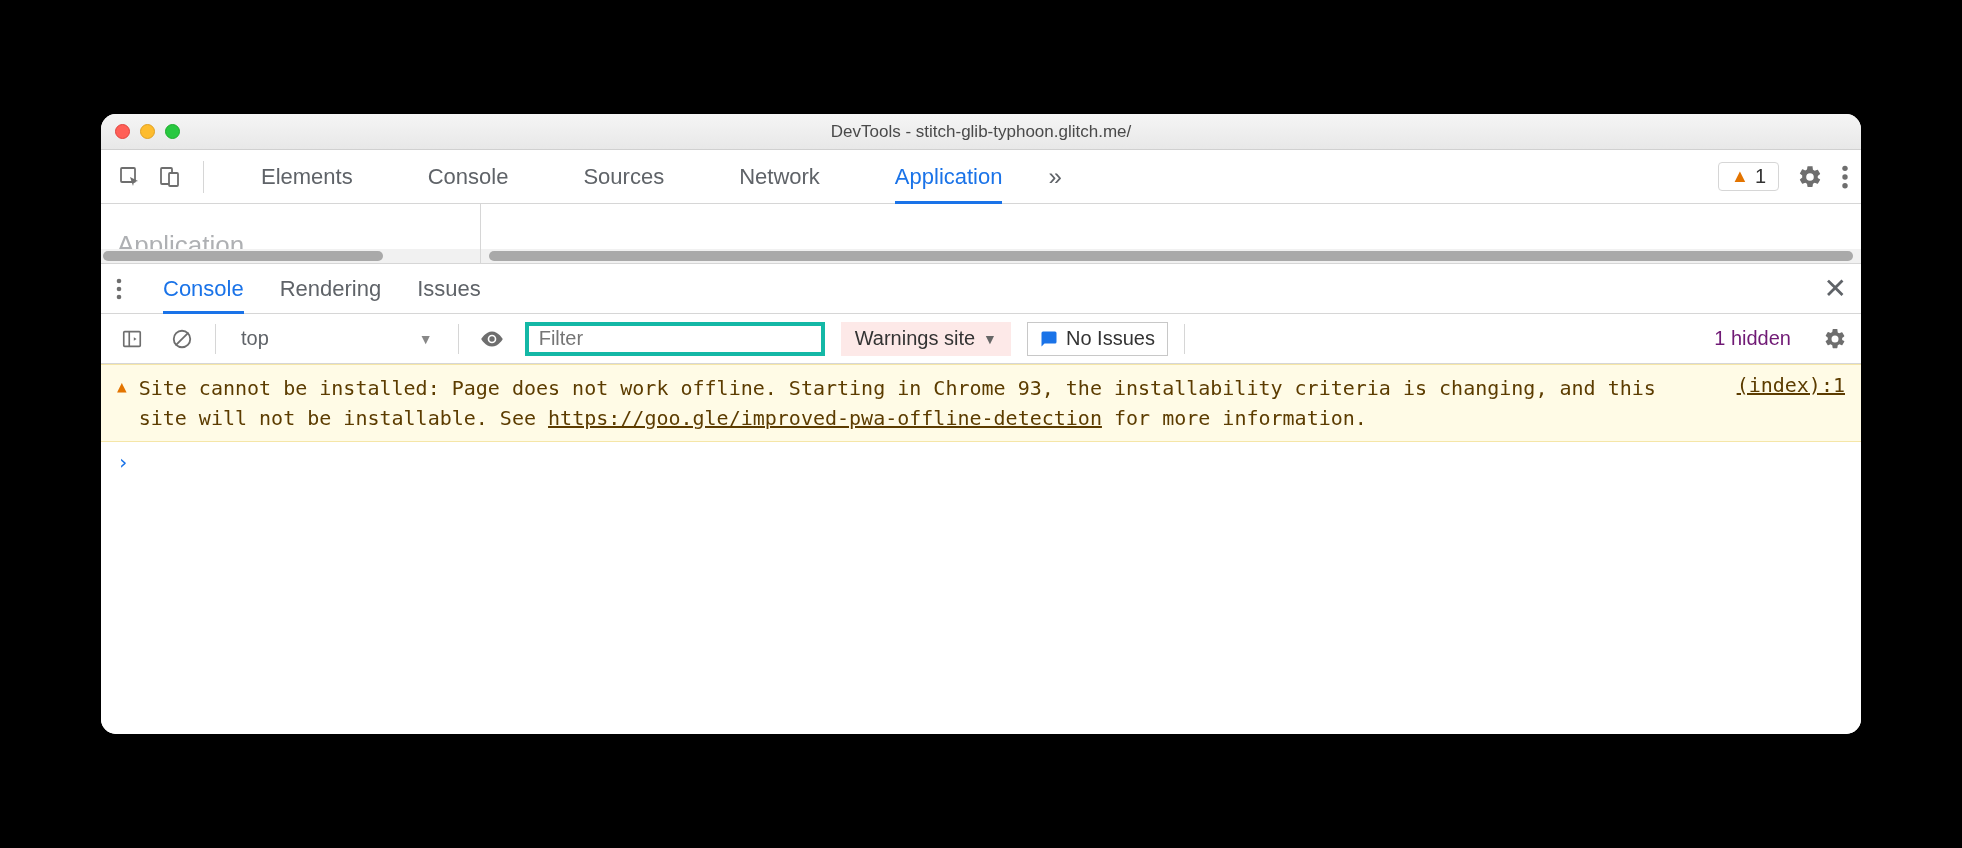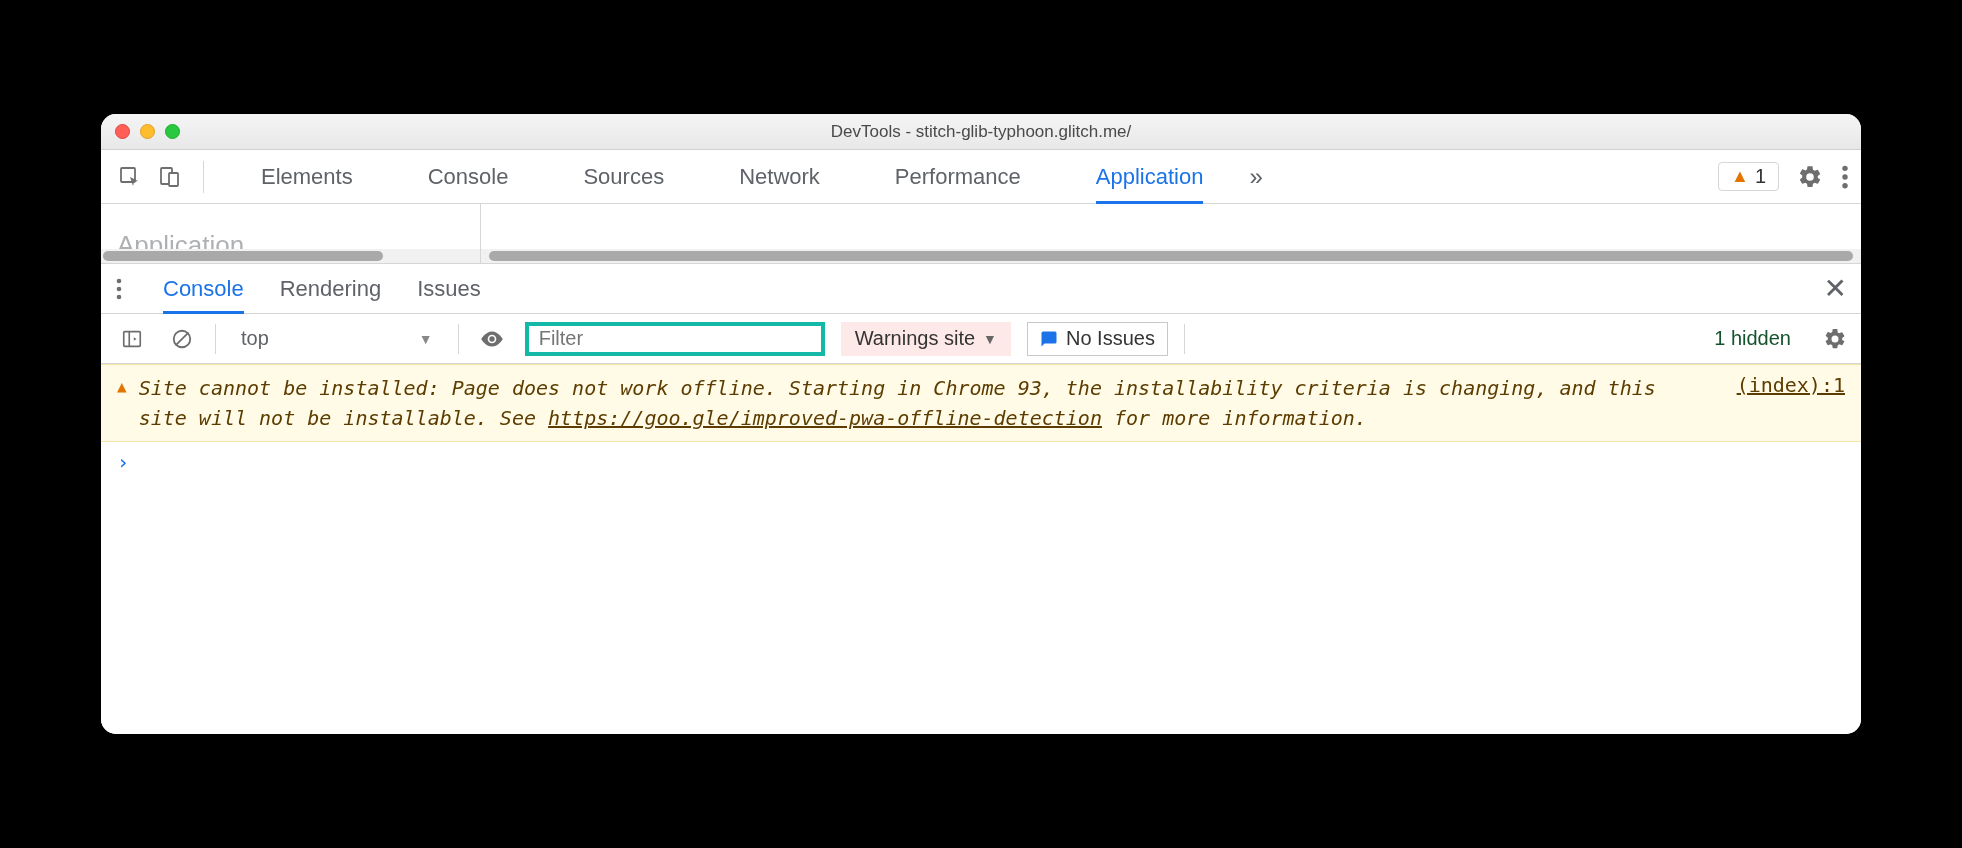--- a/index.html
+++ b/index.html
@@ -234,21 +234,21 @@
     padding: 0 12px;
     display: flex;
     align-items: center;
     gap: 8px;
     color: #333;
     cursor: pointer;
   }
   .no-issues .chat-icon { color: #1a73e8; font-size: 18px; }
   .hidden-count {
     margin-left: auto;
-    color: #14532d;
+    color: #701a75;
     font-size: 20px;
   }
   .console-body {
     flex: 1;
     background: #fff;
     font-family: Menlo, Consolas, monospace;
     font-size: 20px;
     overflow: auto;
   }
   .msg-row {
@@ -259,21 +259,20 @@
     padding: 8px 16px;
     display: flex;
     align-items: flex-start;
     gap: 12px;
     position: relative;
   }
   .msg-text {
     flex: 1;
     line-height: 1.5;
     word-break: break-word;
-    font-style: italic;
   }
   .msg-text a {
     color: #5c3c00;
     text-decoration: underline;
   }
   .msg-source {
     color: #5c3c00;
     text-decoration: underline;
     white-space: nowrap;
     margin-left: 24px;
@@ -313,21 +312,20 @@
         <rect x="11" y="8" width="9" height="13" rx="1" fill="#fff"></rect>
       </svg>
     </div>
     <div class="tb-sep"></div>
 
     <div class="tabs">
       <div class="tab">Elements</div>
       <div class="tab">Console</div>
       <div class="tab">Sources</div>
       <div class="tab">Network</div>
-      <div class="tab">Performance</div>
       <div class="tab active">Application</div>
       <div class="more-chev">»</div>
     </div>
 
     <div class="tb-right">
       <div class="issues-pill">
         <span class="warn-tri">▲</span>
         <span>1</span>
       </div>
       <div class="gear">

